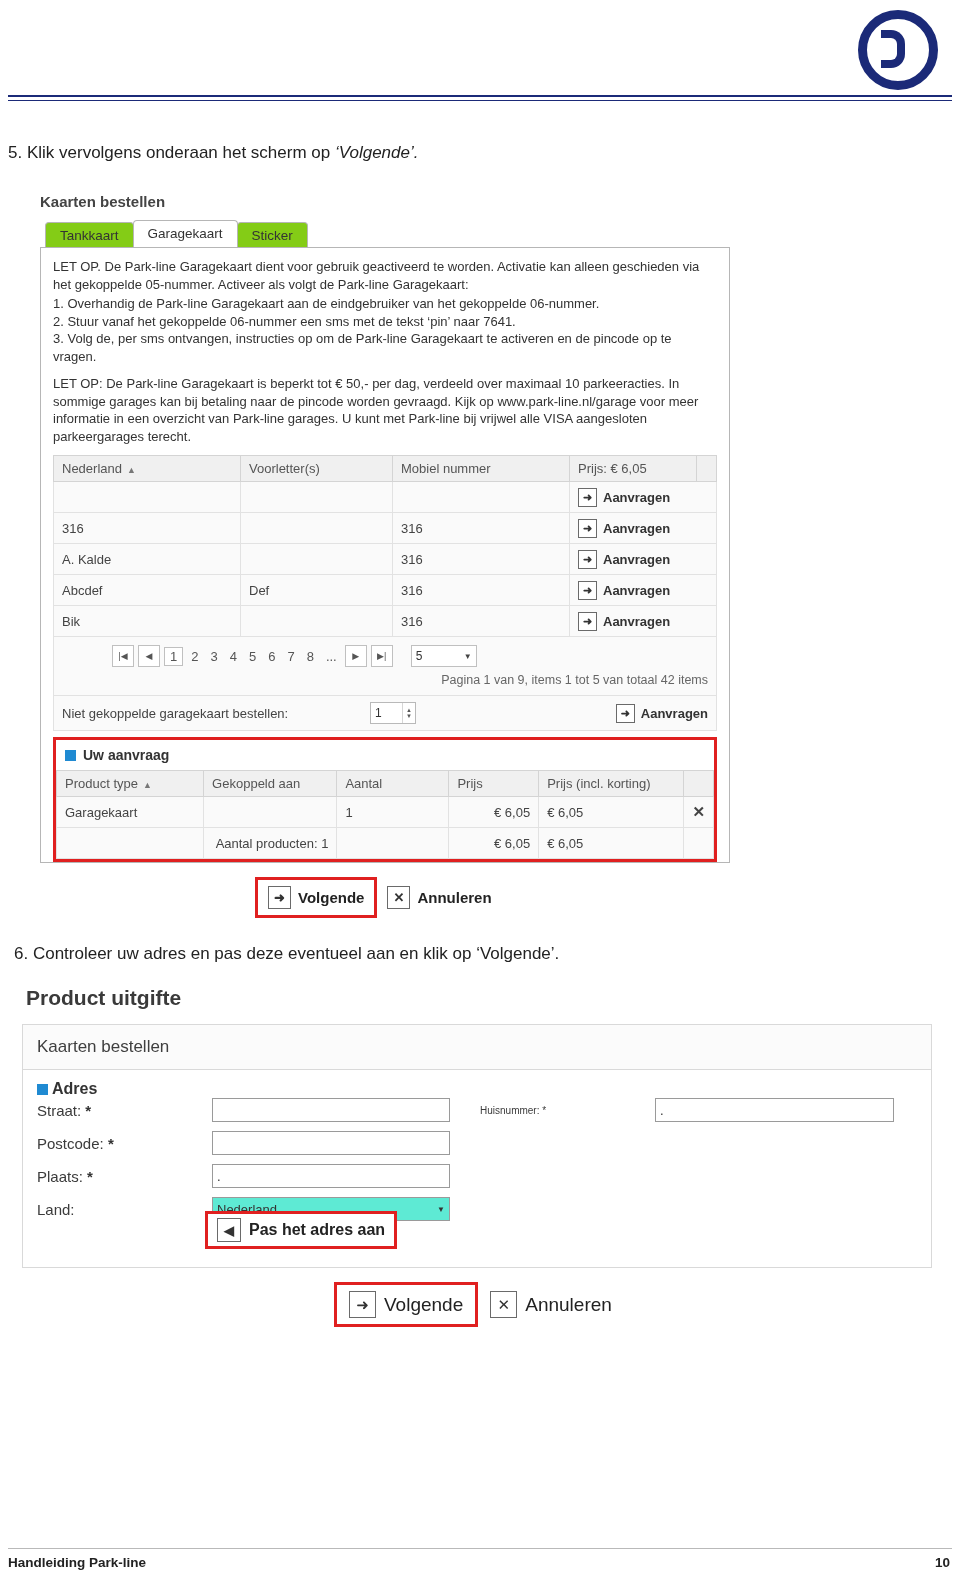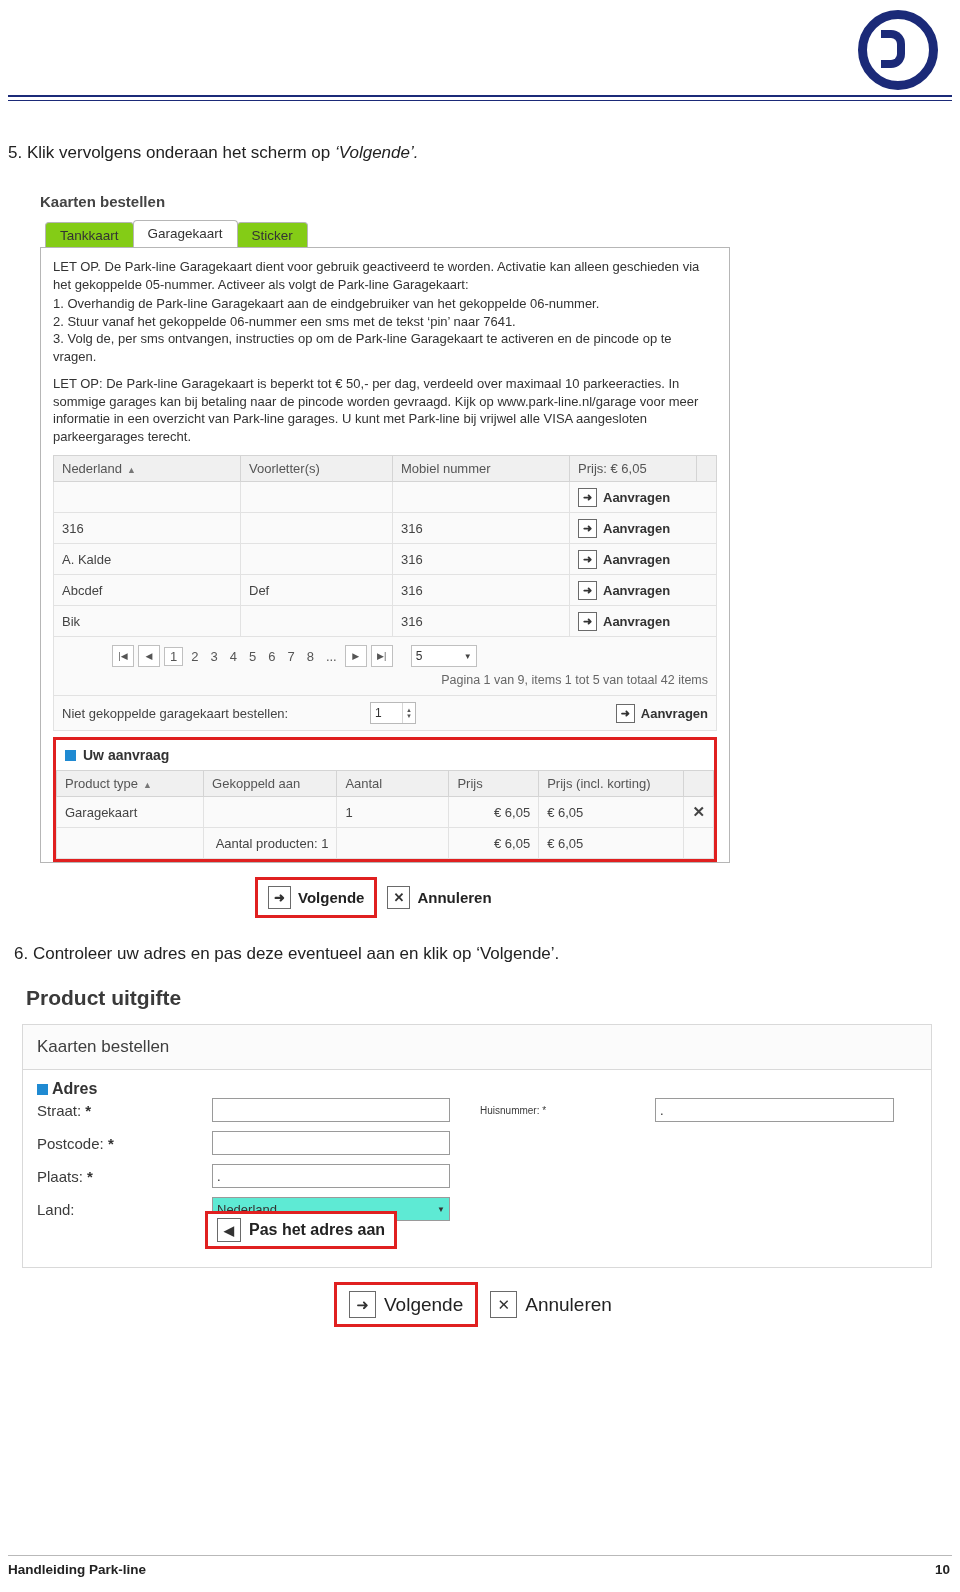--- a/index.html
+++ b/index.html
@@ -146,21 +146,21 @@
     border:3px solid #e02020;padding:4px 9px;background:#fff;
   }
   .pasbtn .icobox{width:22px;height:22px;font-size:13px;}
   .wilt{font-size:15px;color:#3b3b3b;margin:14px 0 0 6px;}
   .btnrow2{display:flex;align-items:center;margin:14px 0 0 312px;}
   .bigbtn2{display:flex;align-items:center;gap:8px;font-size:19px;color:#222;padding:6px 12px;}
   .bigbtn2 .icobox{width:25px;height:25px;font-size:15px;}
 
   
   .footer{
-    position:absolute;left:0;bottom:5px;width:100%;
+    position:absolute;left:0;bottom:12px;width:100%;
   }
   .footer-rule{border-top:1px solid #b9b9b9;margin:0 8px 6px 8px;}
   .footer-inner{display:flex;justify-content:space-between;padding:0 10px 10px 8px;
     font-size:13.5px;font-weight:bold;color:#222;}
 </style>
 </head>
 <body>
 
 <div class="page-header">
   <div class="logo">

